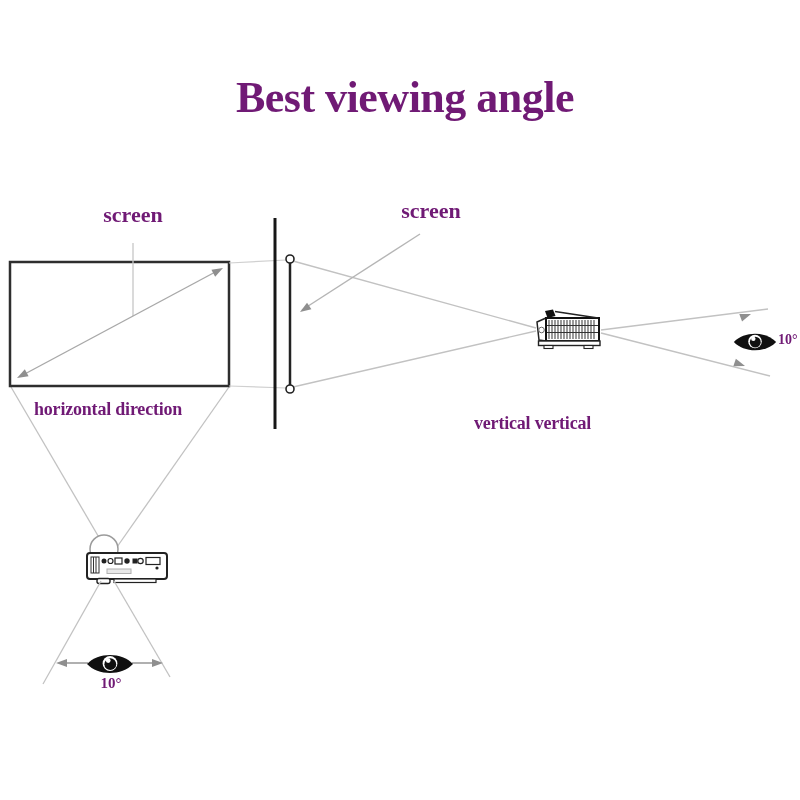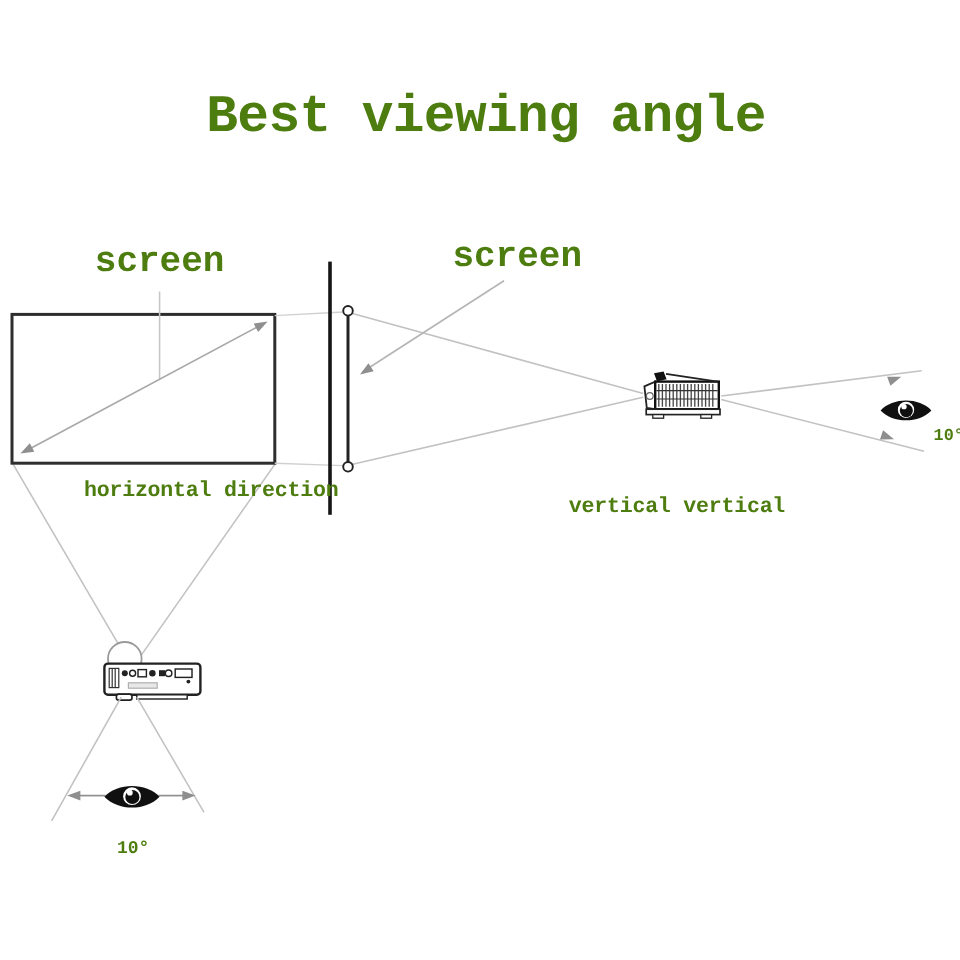--- a/index.html
+++ b/index.html
@@ -1,32 +1,32 @@
 <!DOCTYPE html>
 <html><head>
 <meta charset="utf-8">
 <style>
   html,body{margin:0;padding:0;background:#fff;}
   .stage{
     position:relative;width:800px;height:800px;background:#ffffff;
-    font-family:Liberation Mono, monospace;color:#4d7c0f;overflow:hidden;
+    font-family:Liberation Serif, serif;color:#701a75;overflow:hidden;
   }
   .stage svg{position:absolute;left:0;top:0;}
   .label{position:absolute;white-space:nowrap;line-height:1;}
   .title{
     top:76px;left:405px;transform:translateX(-50%);
     font-size:44px;font-weight:700;letter-spacing:-0.5px;
   }
-  .screen-label{font-size:30px;font-weight:700;transform:translateX(-50%);}
+  .screen-label{font-size:22px;font-weight:700;transform:translateX(-50%);}
   .screen-left{left:133px;top:204px;}
   .screen-right{left:431px;top:200px;}
   .caption{font-size:18px;font-weight:700;letter-spacing:-0.2px;}
-  .caption-horizontal{left:34px;top:400px;margin-left:36px;}
+  .caption-horizontal{left:34px;top:400px;}
   .caption-vertical{left:474px;top:414px;}
-  .angle{font-size:15px;font-weight:700;margin-top:24px;}
+  .angle{font-size:15px;font-weight:700;}
   .angle-left{left:111px;top:676px;transform:translateX(-50%);}
   .angle-right{left:778px;top:333px;font-size:14px;}
 </style>
 </head>
 <body>
 
 <div class="stage">
 
   <svg width="800" height="800" viewBox="0 0 800 800">
 

